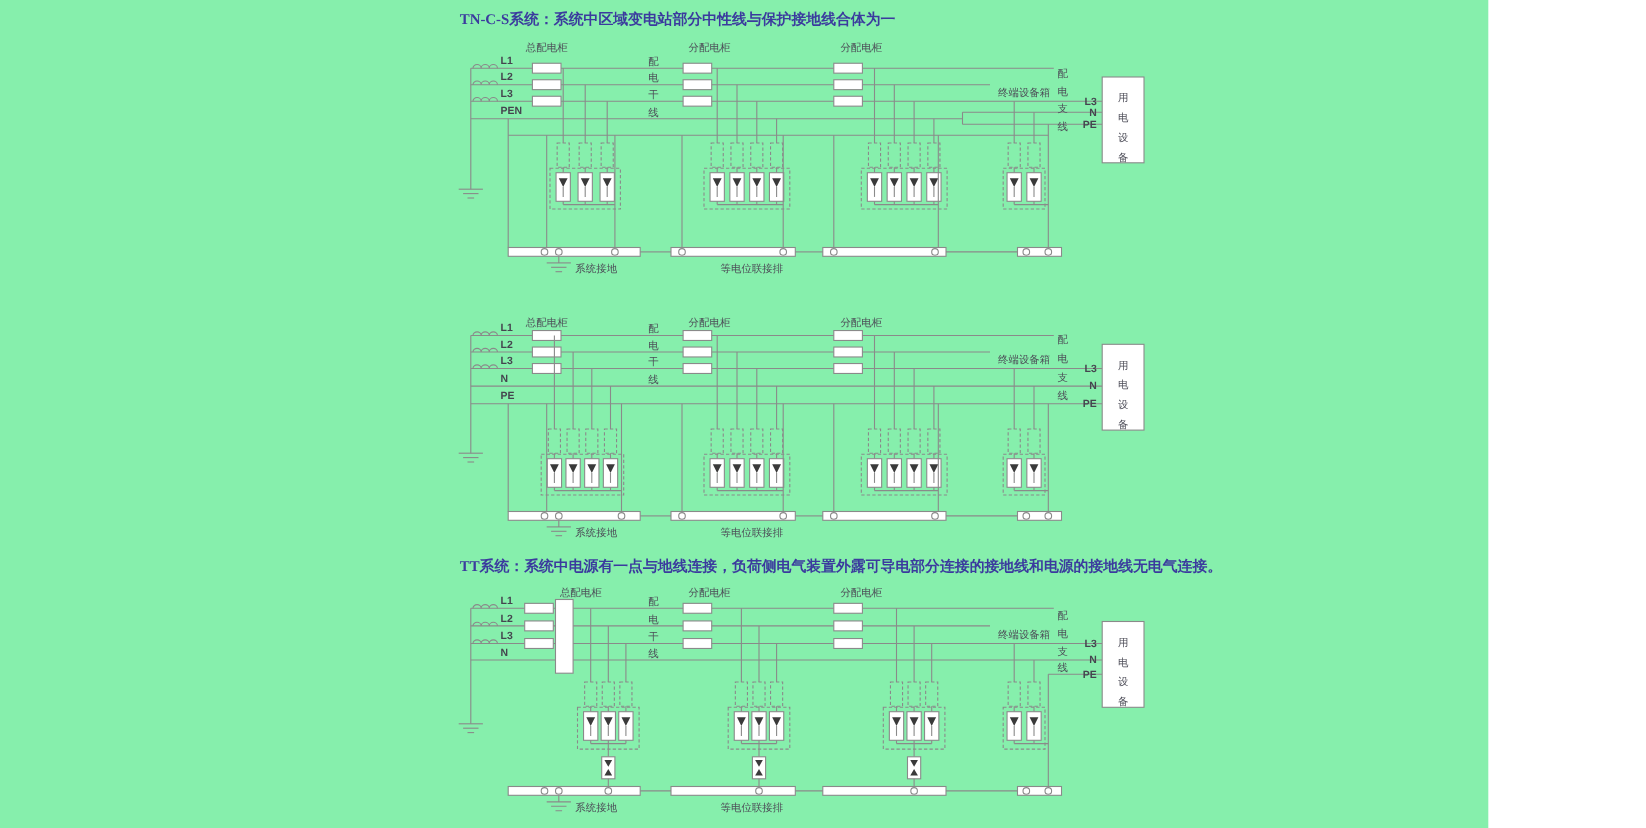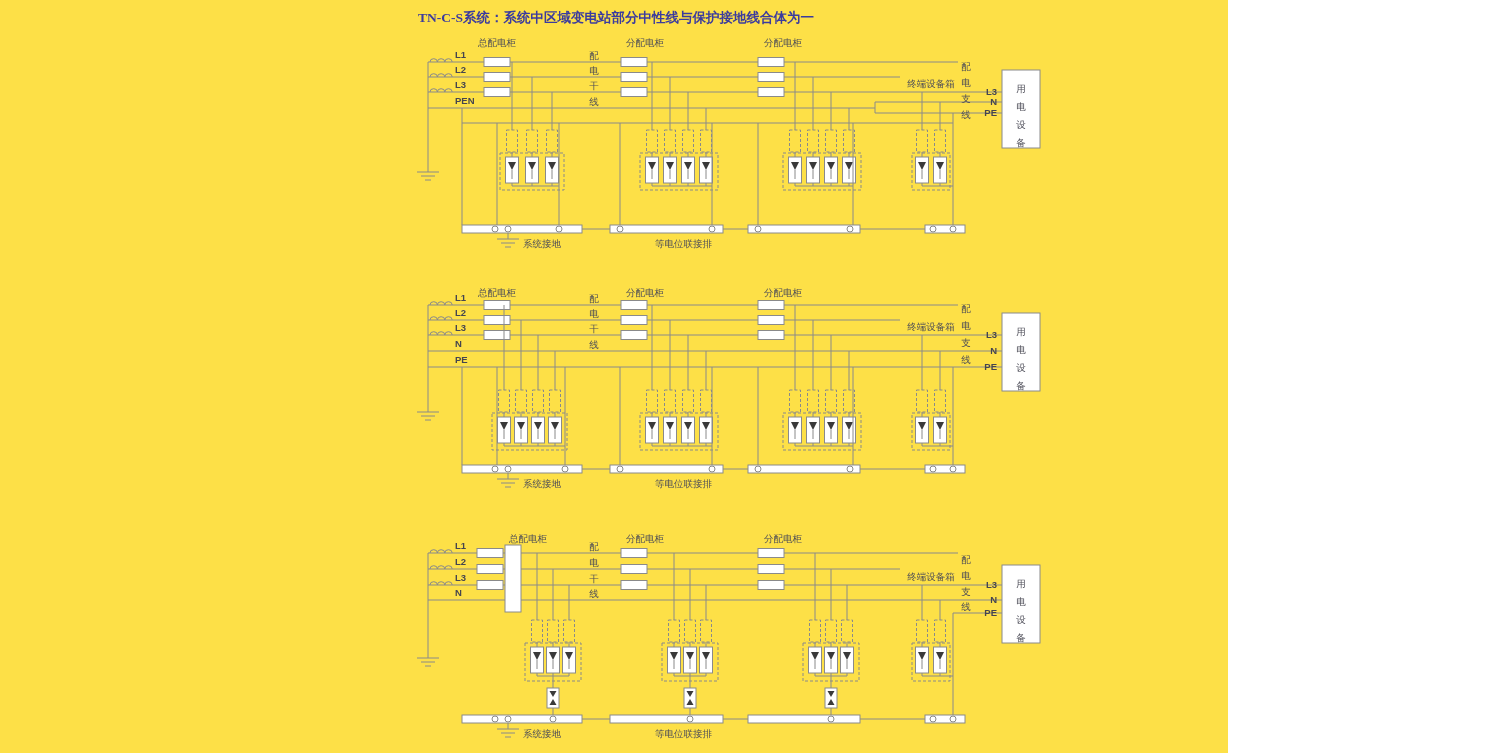--- a/index.html
+++ b/index.html
@@ -1,32 +1,33 @@
 <!DOCTYPE html>
 <html><head>
 <meta charset="utf-8">
 <style>
   html,body{margin:0;padding:0;background:#ffffff;}
-  #page{position:relative;width:1228px;height:753px;background:#fde047;overflow:hidden;
+  #page{position:relative;width:1353px;height:753px;background:#86efac;overflow:hidden;
         font-family:"Liberation Sans",sans-serif;text-align:right;}
   .sec-title{position:absolute;font-size:13.5px;font-weight:600;color:#3b3b9e;
              font-family:"Liberation Serif","DejaVu Serif",serif;white-space:nowrap;}
   #circuit{position:absolute;left:0;top:0;}
   .w{stroke:#8a8a8a;stroke-width:1;fill:none;}
   .r{stroke:#8a8a8a;stroke-width:1;fill:#ffffff;}
   .rd{stroke:#8a8a8a;stroke-width:1;fill:none;stroke-dasharray:3 2;}
   .f{fill:#3a3a3a;stroke:none;}
   .lbl{font-family:"Liberation Sans",sans-serif;font-size:9.5px;fill:#4c4c57;}
   .wn{font-family:"Liberation Sans",sans-serif;font-size:9.5px;font-weight:600;fill:#45454f;}
 </style>
 </head>
 <body>
 
 <div id="page">
   <div class="sec-title" style="left:418px;top:9px">TN-C-S系统：系统中区域变电站部分中性线与保护接地线合体为一</div>
+  <div class="sec-title" style="left:418px;top:506px">TT系统：系统中电源有一点与地线连接，负荷侧电气装置外露可导电部分连接的接地线和电源的接地线无电气连接。</div>
 
   <svg id="circuit" width="1496" height="753" viewBox="0 0 1496 753">
       <g>
         <line x1="428" y1="62" x2="958" y2="62" class="w"></line>
         <line x1="428" y1="77" x2="900" y2="77" class="w"></line>
         <line x1="428" y1="92" x2="1002" y2="92" class="w"></line>
         <line x1="428" y1="108" x2="875" y2="108" class="w"></line>
         <line x1="875" y1="102" x2="875" y2="113" class="w"></line>
         <line x1="875" y1="102" x2="1002" y2="102" class="w"></line>
         <line x1="875" y1="113" x2="1002" y2="113" class="w"></line>

